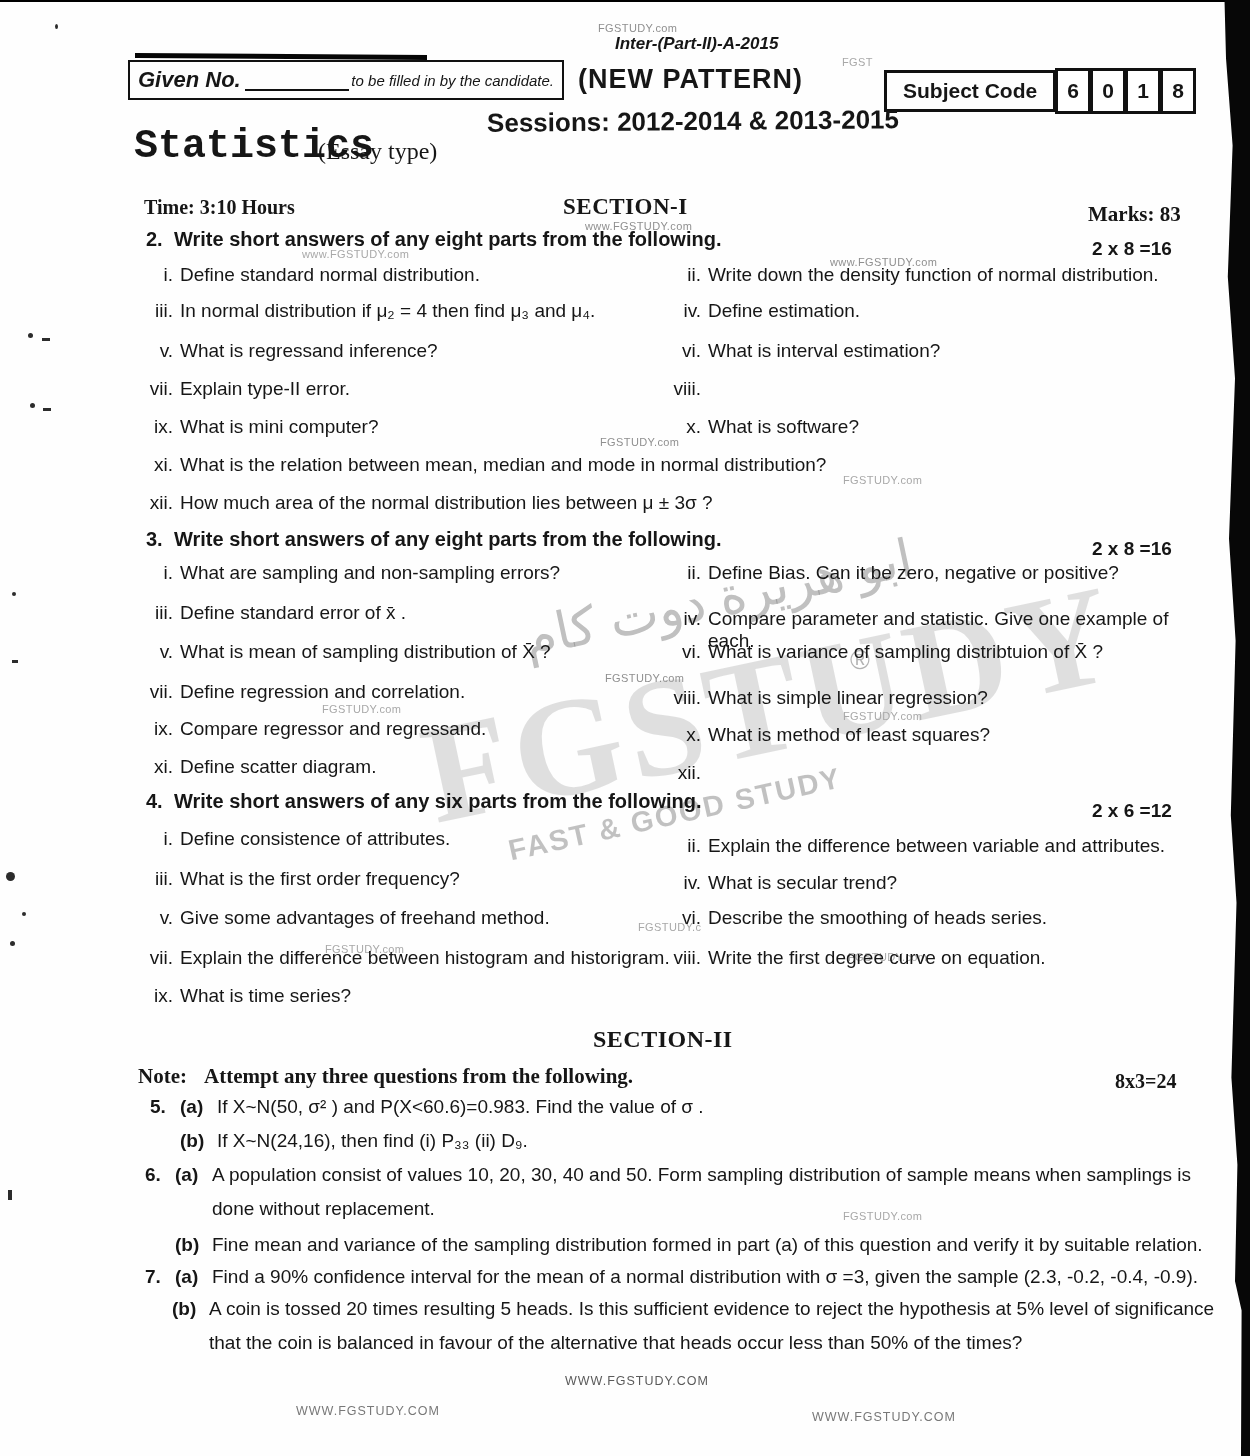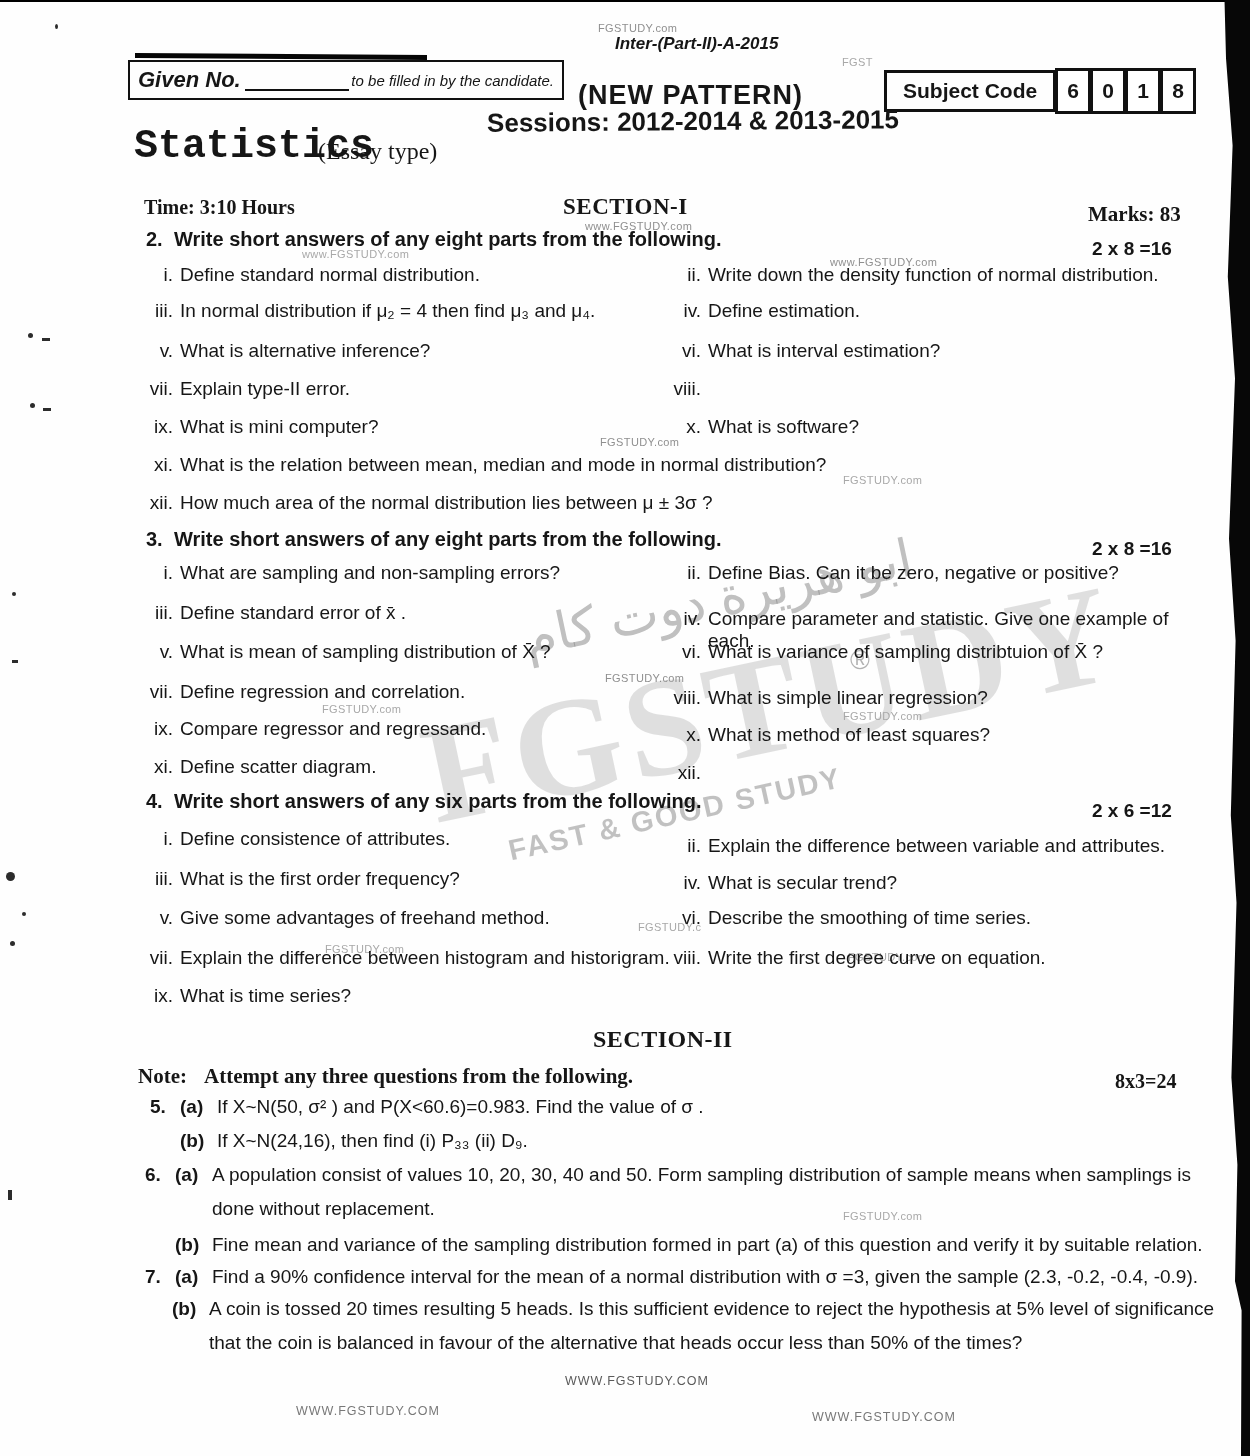--- a/index.html
+++ b/index.html
@@ -18,21 +18,21 @@
   .smudge{position:absolute;background:#050505;}
   .dot{position:absolute;background:#2c2c2c;border-radius:50%;}
   .paper-ref{font-weight:bold;font-style:italic;font-size:17px;}
   .rollbox{
     position:absolute;left:128px;top:60px;width:436px;height:40px;
     border:2px solid #111;display:flex;align-items:center;padding:0 8px;box-sizing:border-box;
   }
   .rollbox .lbl{font-weight:bold;font-style:italic;font-size:22px;white-space:nowrap;}
   .rollbox .line{flex:1;border-bottom:2px solid #111;height:58%;margin:0 2px 0 4px;}
   .rollbox .note{font-style:italic;font-size:15px;white-space:nowrap;}
-  .pattern{font-weight:bold;font-size:27px;letter-spacing:1px;margin-top:16px;}
+  .pattern{font-weight:bold;font-size:27px;letter-spacing:1px;}
   .scwrap{position:absolute;left:884px;top:68px;display:flex;align-items:center;}
   .sclabel{border:3px solid #111;height:36px;padding:0 16px;display:flex;align-items:center;font-weight:bold;font-size:21px;}
   .sccell{border:3px solid #111;width:30px;height:40px;margin-left:-1px;display:flex;align-items:center;justify-content:center;font-weight:bold;font-size:21px;background:#fff;}
   .sessions{font-weight:bold;font-size:26px;transform:rotate(-0.5deg);}
   .title{font-family:Liberation Mono, monospace;font-weight:bold;font-size:40px;}
   .titlesfx{font-family:"Liberation Serif","DejaVu Serif",serif;font-size:24px;}
   .serifb{font-family:"Liberation Serif","DejaVu Serif",serif;font-weight:bold;}
   
   .qh{position:absolute;display:flex;font-weight:bold;font-size:20px;}
   .qh .qn{width:28px;flex:none;}
@@ -158,21 +158,21 @@
         <span>In normal distribution if μ₂ = 4 then find μ₃ and μ₄.</span>
       </div>
     <div class="ri">
         <span class="rn">iv.</span>
         <span>Define estimation.</span>
       </div>
   </div>
   <div class="row" style="top:340px;">
     <div class="li">
         <span class="rn">v.</span>
-        <span>What is alternative inference?</span>
+        <span>What is regressand inference?</span>
       </div>
     <div class="ri">
         <span class="rn">vi.</span>
         <span>What is interval estimation?</span>
       </div>
   </div>
   <div class="row" style="top:378px;">
     <div class="li">
         <span class="rn">vii.</span>
         <span>Explain type-II error.</span>
@@ -296,21 +296,21 @@
         <span>What is secular trend?</span>
       </div>
   </div>
   <div class="row" style="top:907px;">
     <div class="li">
         <span class="rn">v.</span>
         <span>Give some advantages of freehand method.</span>
       </div>
     <div class="ri">
         <span class="rn">vi.</span>
-        <span>Describe the smoothing of time series.</span>
+        <span>Describe the smoothing of heads series.</span>
       </div>
   </div>
   <div class="row" style="top:947px;">
     <div class="li">
         <span class="rn">vii.</span>
         <span>Explain the difference between histogram and historigram.</span>
       </div>
     <div class="ri">
         <span class="rn">viii.</span>
         <span>Write the first degree curve on equation.</span>

